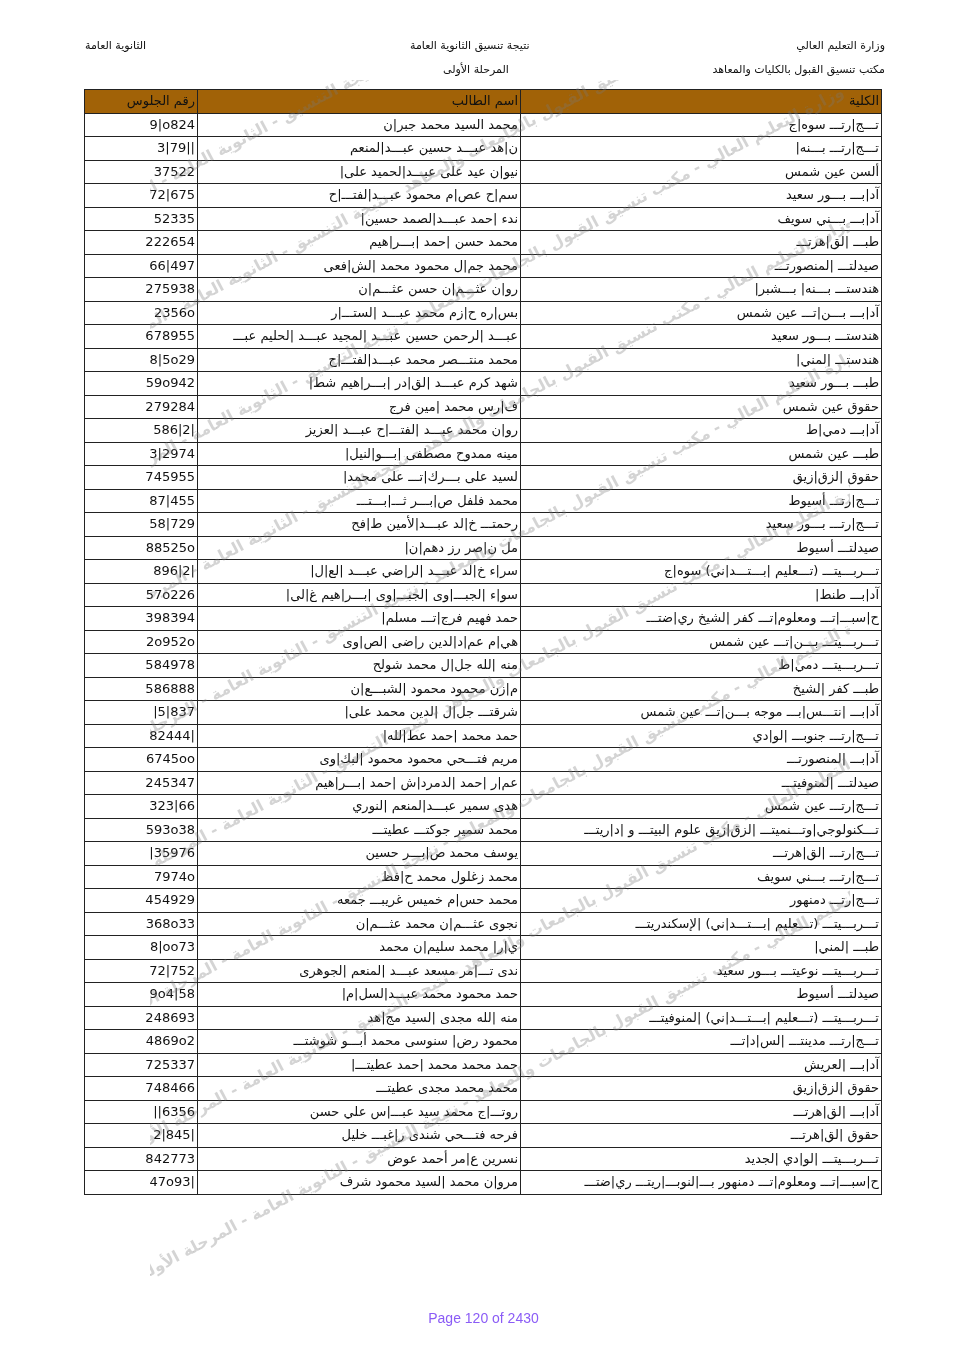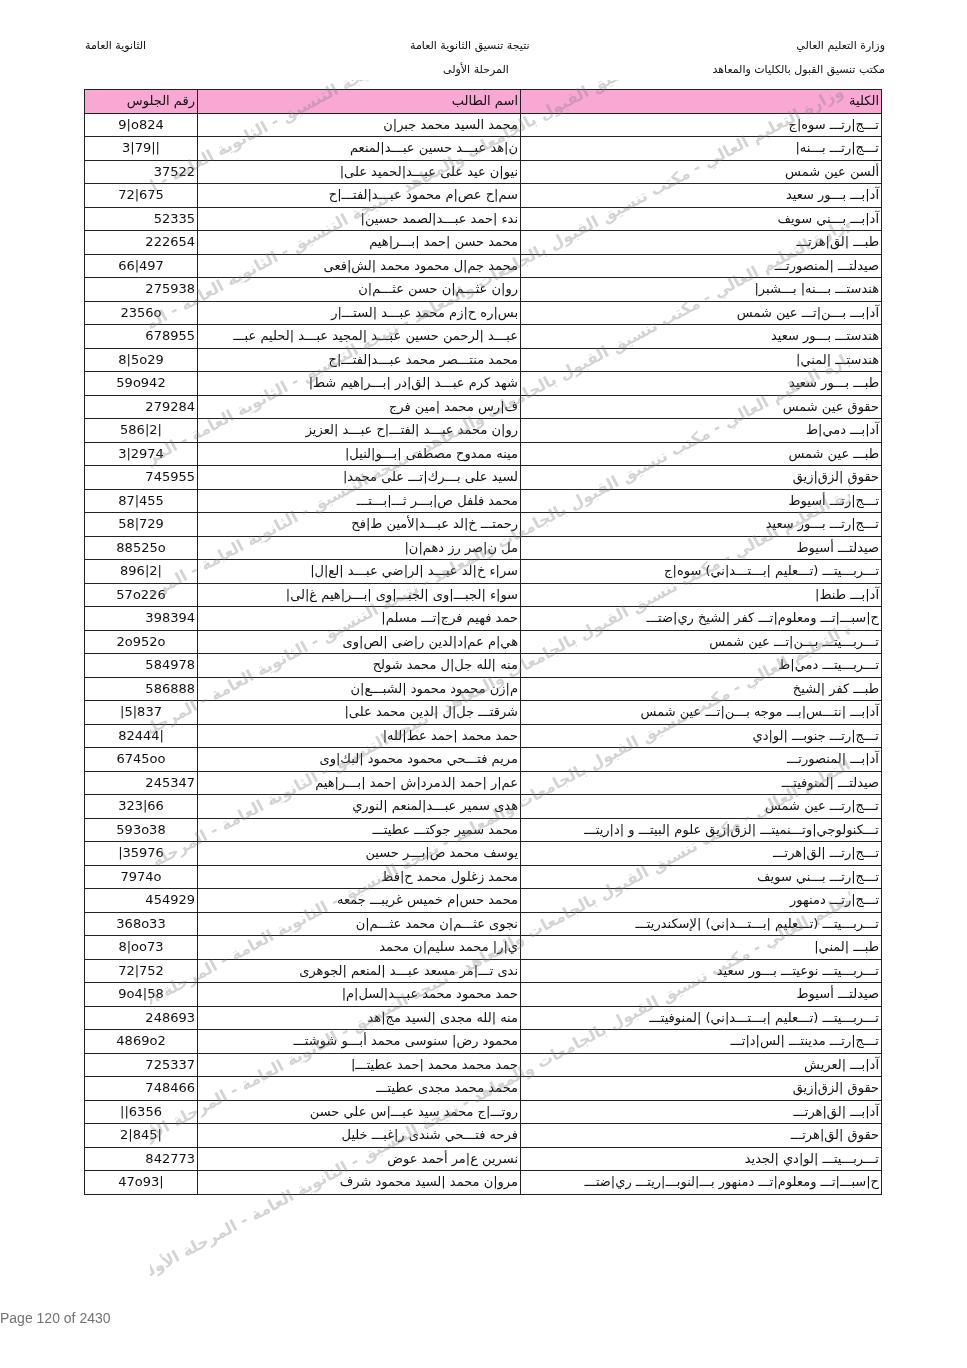--- a/index.html
+++ b/index.html
@@ -15,30 +15,30 @@
   .watermark { position: absolute; left: 150px; top: 80px; width: 700px; height: 1200px;
                pointer-events: none; overflow: hidden; }
   .wm-line { position: absolute; white-space: nowrap; font-size: 16px; font-weight: bold;
              color: rgba(120,120,120,0.32); transform: rotate(-28deg); transform-origin: left top;
              direction: rtl; }
 
   table.results { position: absolute; left: 84px; top: 89px; width: 797px;
                   border-collapse: collapse; table-layout: fixed; direction: ltr; }
   table.results td, table.results th { border: 1.4px solid #222; height: 22.5px; padding: 0 2px;
                   font-size: 13px; line-height: 22px; overflow: hidden; white-space: nowrap; }
-  table.results th { background: #f9a8d4; font-weight: normal; direction: rtl; text-align: right; }
+  table.results th { background: #a16207; font-weight: normal; direction: rtl; text-align: right; }
   .col-seat { width: 113px; }
   .col-name { width: 323px; }
   .col-college { width: 361px; }
   td.seat { font-family: "DejaVu Sans", sans-serif; font-size: 14px; text-align: right; }
-  td.seat.left { text-align: center; }
+  td.seat.left { text-align: right; }
   td.name, td.college { direction: rtl; text-align: right; }
 
-  .footer { position: absolute; top: 1310px; left: 0; width: 967px; text-align: left;
-            font-family: "Liberation Sans", sans-serif; font-size: 14px; color: #737373; }
+  .footer { position: absolute; top: 1310px; left: 0; width: 967px; text-align: center;
+            font-family: "Liberation Sans", sans-serif; font-size: 14px; color: #8b5cf6; }
 </style>
 </head>
 <body>
 
 <div class="hdr hdr-r1">وزارة التعليم العالي</div>
 <div class="hdr hdr-r2">مكتب تنسيق القبول بالكليات والمعاهد</div>
 <div class="hdr hdr-c1">نتيجة تنسيق الثانوية العامة</div>
 <div class="hdr hdr-c2">المرحلة الأولى</div>
 <div class="hdr hdr-l1">الثانوية العامة</div>
 

